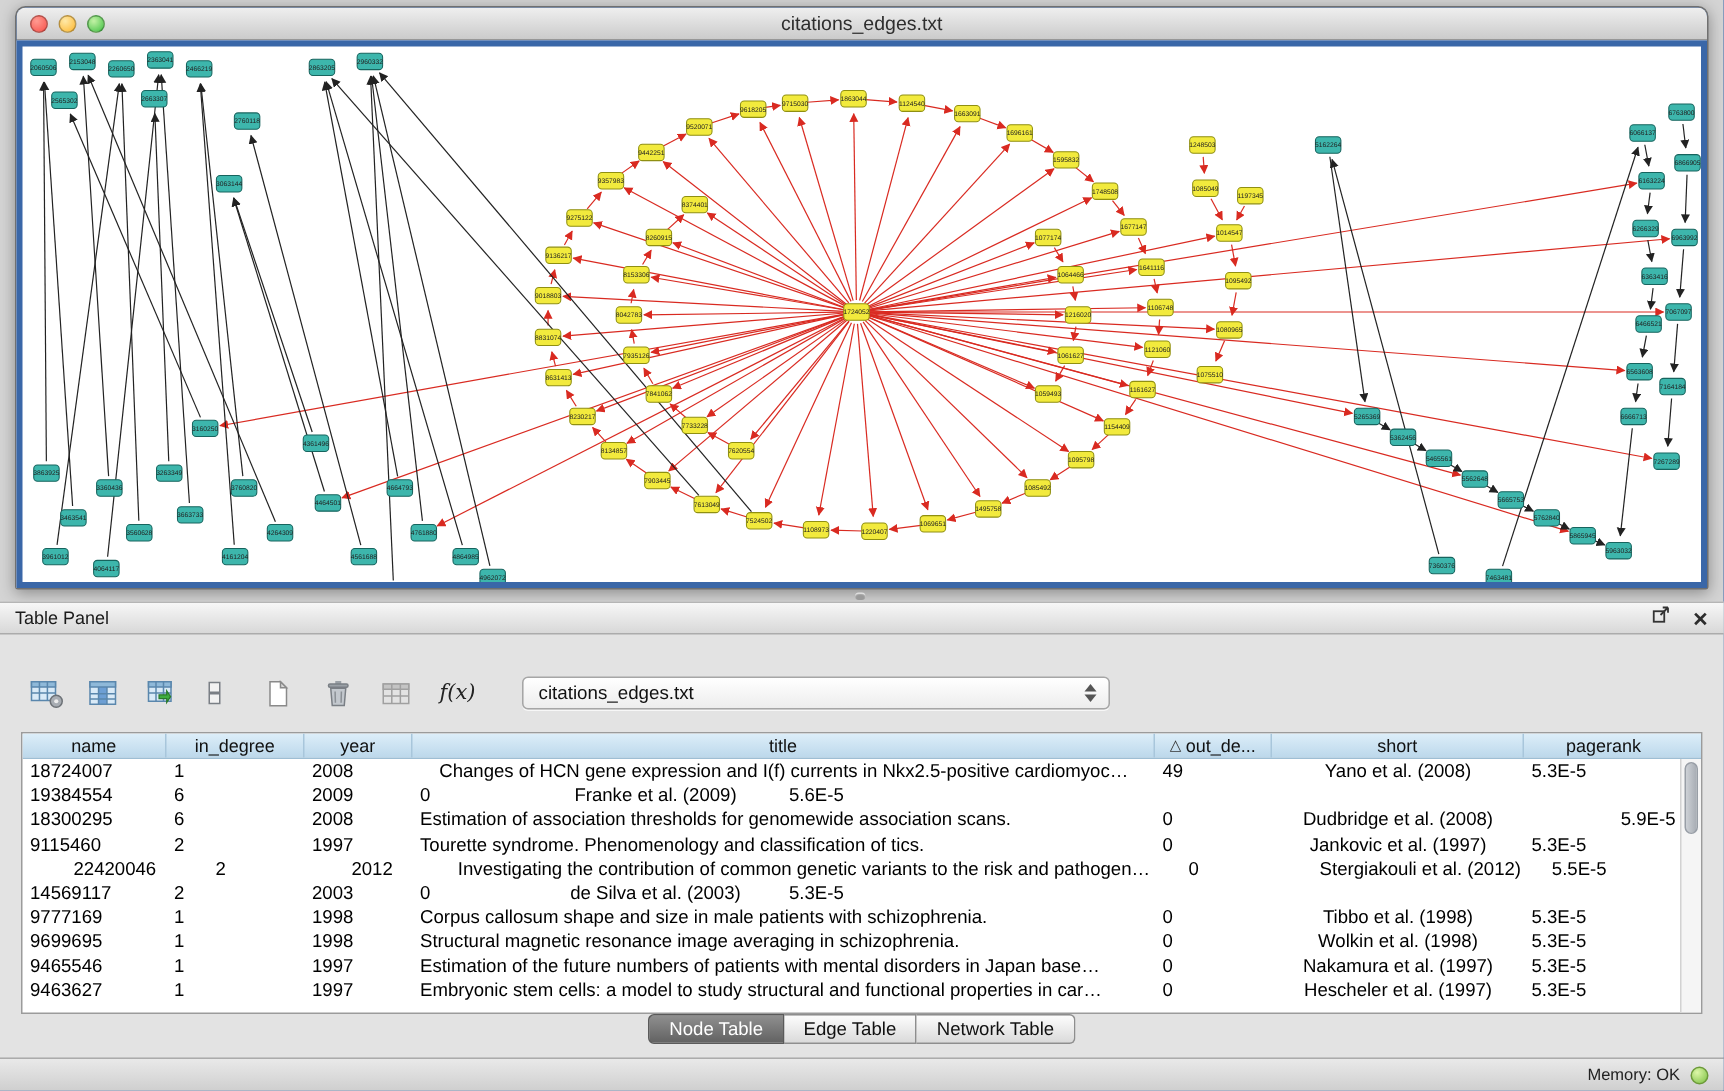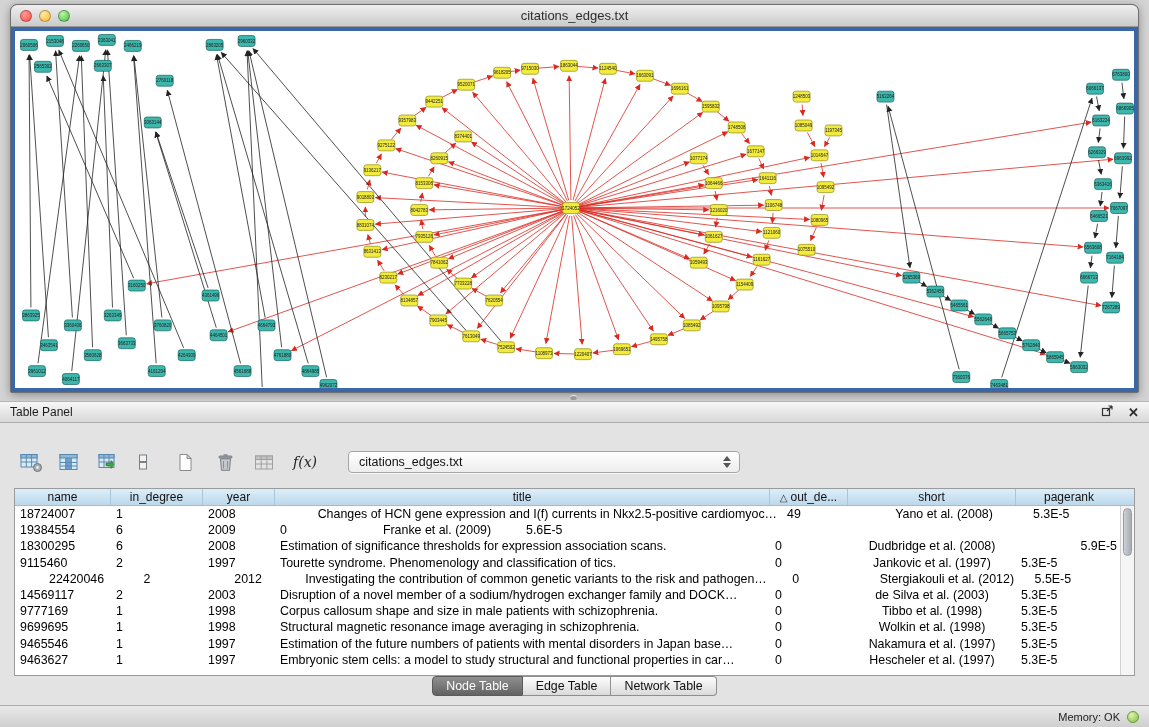--- a/index.html
+++ b/index.html
@@ -783,38 +783,38 @@
         <span>out_de...</span>
       </div>
       <div class="hcell" style="width: 168px;">short</div>
       <div class="hcell" style="width: 106px;">pagerank</div>
     </div>
     <div id="table-rows">
         <div class="trow">
           <div class="tcell" style="width: 96px; text-align: left;">18724007</div>
           <div class="tcell" style="width: 92px; text-align: left;">1</div>
           <div class="tcell" style="width: 72px; text-align: left;">2008</div>
-          <div class="tcell" style="width: 495px; text-align: right; margin-left: 12px;">Changes of HCN gene expression and I(f) currents in Nkx2.5-positive cardiomyoc…</div>
+          <div class="tcell" style="width: 495px; text-align: center;">Changes of HCN gene expression and I(f) currents in Nkx2.5-positive cardiomyoc…</div>
           <div class="tcell" style="width: 78px; text-align: left;">49</div>
           <div class="tcell" style="width: 168px; text-align: center;">Yano et al. (2008)</div>
           <div class="tcell" style="width: 106px; text-align: left;">5.3E-5</div>
         </div>
         <div class="trow">
           <div class="tcell" style="width: 96px; text-align: left;">19384554</div>
           <div class="tcell" style="width: 92px; text-align: left;">6</div>
           <div class="tcell" style="width: 72px; text-align: left;">2009</div>
           <div class="tcell" style="width: 78px; text-align: left;">0</div>
           <div class="tcell" style="width: 168px; text-align: center;">Franke et al. (2009)</div>
           <div class="tcell" style="width: 106px; text-align: left;">5.6E-5</div>
         </div>
         <div class="trow">
           <div class="tcell" style="width: 96px; text-align: left;">18300295</div>
           <div class="tcell" style="width: 92px; text-align: left;">6</div>
           <div class="tcell" style="width: 72px; text-align: left;">2008</div>
-          <div class="tcell" style="width: 495px; text-align: left;">Estimation of significance thresholds for expression association scans.</div>
+          <div class="tcell" style="width: 495px; text-align: left;">Estimation of association thresholds for genomewide association scans.</div>
           <div class="tcell" style="width: 78px; text-align: left;">0</div>
           <div class="tcell" style="width: 168px; text-align: center;">Dudbridge et al. (2008)</div>
           <div class="tcell" style="width: 106px; text-align: right;">5.9E-5</div>
         </div>
         <div class="trow">
           <div class="tcell" style="width: 96px; text-align: left;">9115460</div>
           <div class="tcell" style="width: 92px; text-align: left;">2</div>
           <div class="tcell" style="width: 72px; text-align: left;">1997</div>
           <div class="tcell" style="width: 495px; text-align: left;">Tourette syndrome. Phenomenology and classification of tics.</div>
           <div class="tcell" style="width: 78px; text-align: left;">0</div>
@@ -827,21 +827,20 @@
           <div class="tcell" style="width: 72px; text-align: left;">2012</div>
           <div class="tcell" style="width: 495px; text-align: left;">Investigating the contribution of common genetic variants to the risk and pathogen…</div>
           <div class="tcell" style="width: 78px; text-align: left;">0</div>
           <div class="tcell" style="width: 168px; text-align: center;">Stergiakouli et al. (2012)</div>
           <div class="tcell" style="width: 106px; text-align: left;">5.5E-5</div>
         </div>
         <div class="trow">
           <div class="tcell" style="width: 96px; text-align: left;">14569117</div>
           <div class="tcell" style="width: 92px; text-align: left;">2</div>
           <div class="tcell" style="width: 72px; text-align: left;">2003</div>
-          <div class="tcell" style="width: 495px; text-align: left;">Disruption of a novel member of a sodium/hydrogen exchanger family and DOCK…</div>
           <div class="tcell" style="width: 78px; text-align: left;">0</div>
           <div class="tcell" style="width: 168px; text-align: center;">de Silva et al. (2003)</div>
           <div class="tcell" style="width: 106px; text-align: left;">5.3E-5</div>
         </div>
         <div class="trow">
           <div class="tcell" style="width: 96px; text-align: left;">9777169</div>
           <div class="tcell" style="width: 92px; text-align: left;">1</div>
           <div class="tcell" style="width: 72px; text-align: left;">1998</div>
           <div class="tcell" style="width: 495px; text-align: left;">Corpus callosum shape and size in male patients with schizophrenia.</div>
           <div class="tcell" style="width: 78px; text-align: left;">0</div>

